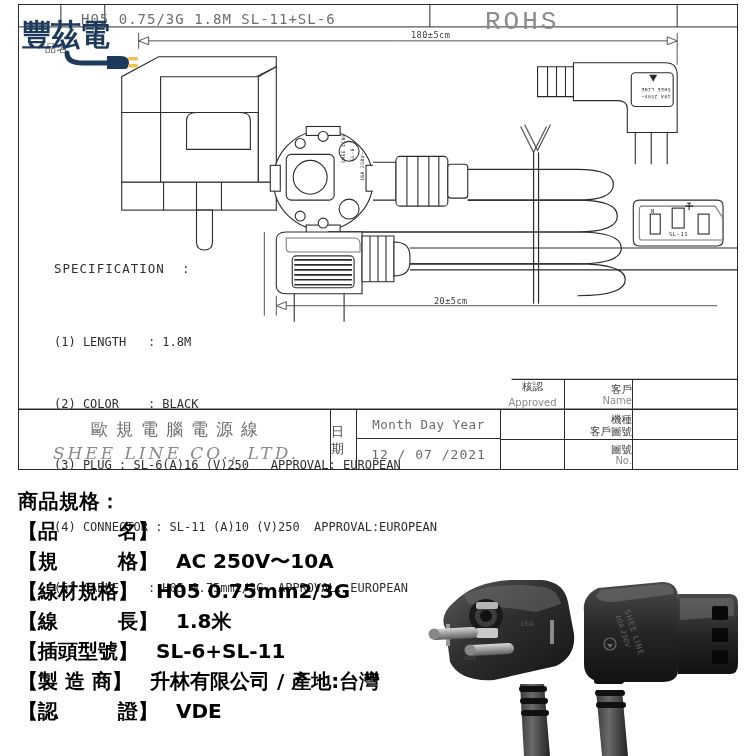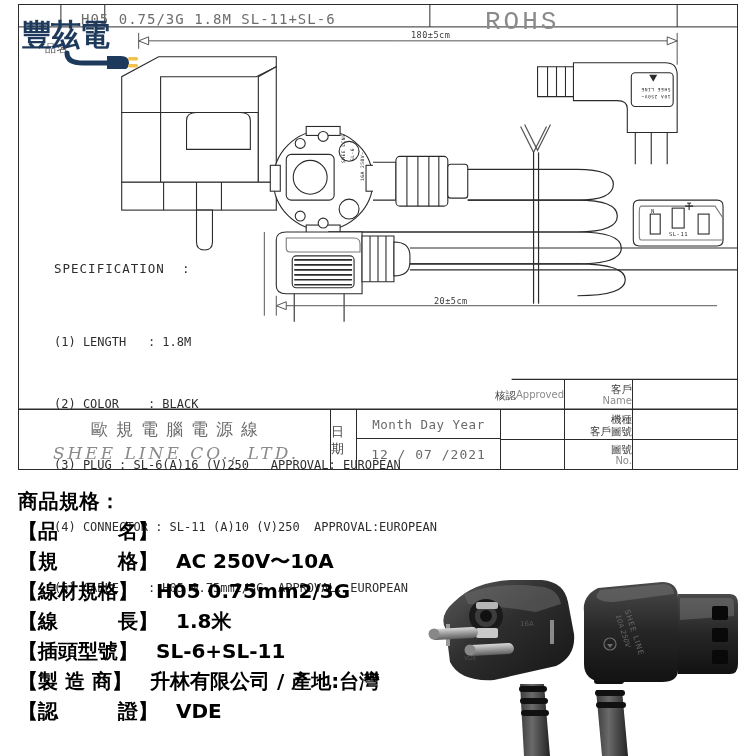--- a/index.html
+++ b/index.html
@@ -77,21 +77,21 @@
     display:flex;align-items:center;justify-content:center;
     font-family:"DejaVu Sans Mono", monospace;font-size:12.5px;color:#6a6a6a;letter-spacing:0.5px;}
   .tb-date-val{height:31px;display:flex;align-items:center;justify-content:center;
     font-family:"DejaVu Sans Mono", monospace;font-size:13px;color:#6a6a6a;letter-spacing:1px;}
 
   
   .tb-right{position:absolute;left:482px;top:-30px;right:0;bottom:0;}
   .tbr-row{display:flex;box-sizing:border-box;border-bottom:1.2px solid #2b2b2b;}
   .tbr-row:last-child{border-bottom:none;}
   .tbr-c1{width:64px;box-sizing:border-box;border-right:1.2px solid #2b2b2b;
-          display:flex;flex-direction:row;align-items:center;justify-content:flex-end;}
+          display:flex;flex-direction:column;align-items:center;justify-content:space-between;}
   .tbr-c2{width:68px;box-sizing:border-box;border-right:1.2px solid #2b2b2b;
           display:flex;flex-direction:column;align-items:flex-end;justify-content:center;}
   .tbr-c3{flex:1;}
   .cn-s{font-family:"DejaVu Sans", sans-serif;font-size:10.5px;color:#3b3b3b;line-height:12px;white-space:nowrap;}
   .en-s{font-family:"DejaVu Sans", sans-serif;font-size:10px;color:#8a8a8a;line-height:12px;}
 
   
   .logo{position:absolute;left:2px;top:6px;width:126px;height:58px;}
 
   

